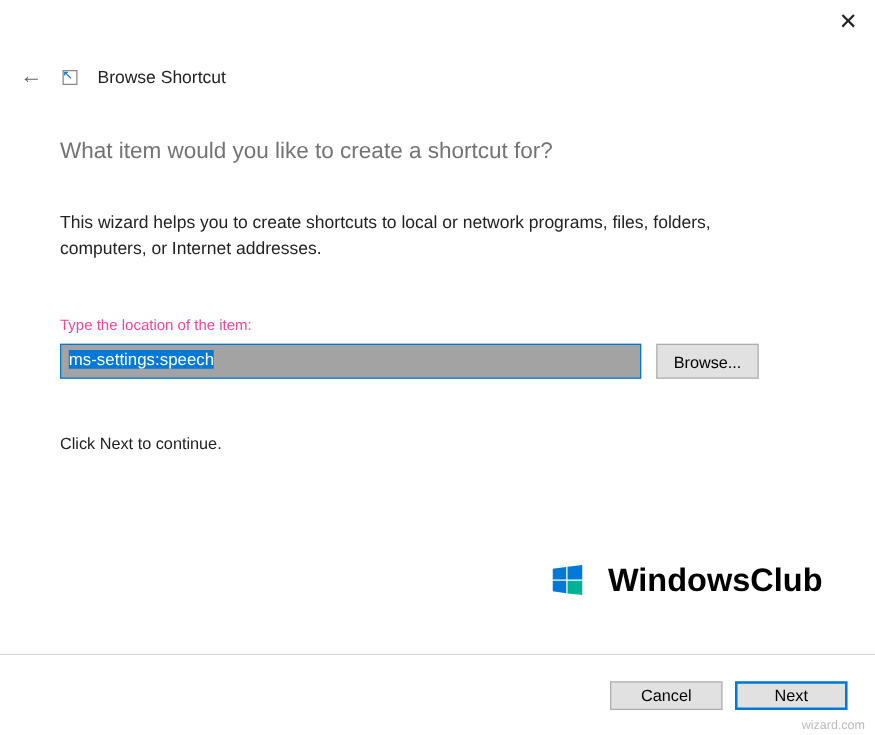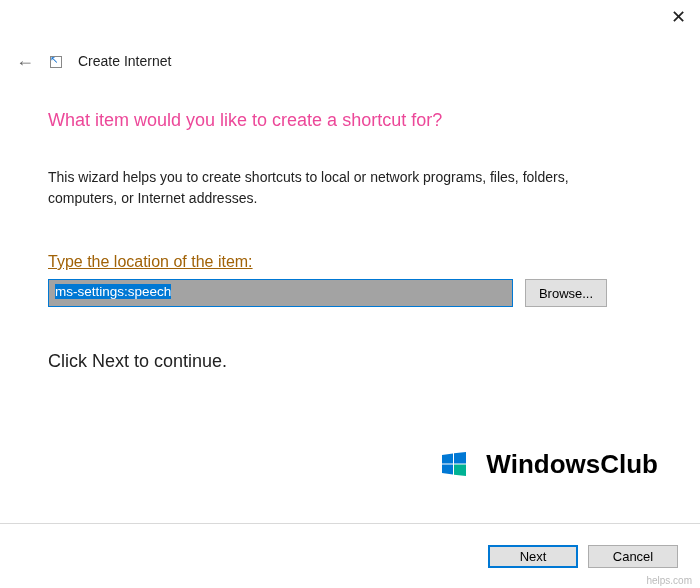--- a/index.html
+++ b/index.html
@@ -63,37 +63,36 @@
       font-size: 14px;
       color: #222;
     }
     .content {
       position: absolute;
       top: 110px;
       left: 48px;
       right: 48px;
     }
     .heading {
-      color: #ec4899;
+      color: #737373;
       font-size: 18px;
       font-weight: 400;
       margin-bottom: 36px;
     }
     .description {
       font-size: 14px;
       color: #222;
       line-height: 1.5;
       margin-bottom: 44px;
       max-width: 560px;
     }
     .input-label {
-      font-size: 16px;
-      color: #a16207;
+      font-size: 12px;
+      color: #ec4899;
       margin-bottom: 8px;
-      text-decoration: underline;
     }
     .input-row {
       display: flex;
       gap: 12px;
       align-items: stretch;
       margin-bottom: 44px;
     }
     .location-input {
       flex: 1;
       max-width: 465px;
@@ -115,21 +114,21 @@
       background: #e1e1e1;
       border: 1px solid #adadad;
       padding: 4px 0;
       font-size: 13px;
       font-family: inherit;
       cursor: pointer;
       min-width: 82px;
       height: 28px;
     }
     .continue-text {
-      font-size: 18px;
+      font-size: 13px;
       color: #222;
     }
     .watermark {
       position: absolute;
       right: 42px;
       bottom: 110px;
       text-align: left;
     }
     .watermark-line {
       display: flex;
@@ -187,21 +186,21 @@
     }
   </style>
 </head>
 <body>
 
 <div class="close-btn">✕</div>
 
 <div class="header">
   <span class="back-arrow">←</span>
   <span class="shortcut-icon"></span>
-  <span class="header-title">Create Internet</span>
+  <span class="header-title">Browse Shortcut</span>
 </div>
 
 <div class="content">
   <h1 class="heading">What item would you like to create a shortcut for?</h1>
   <p class="description">This wizard helps you to create shortcuts to local or network programs, files, folders, computers, or Internet addresses.</p>
   <p class="input-label">Type the location of the item:</p>
   <div class="input-row">
     <div class="location-input"><span class="selected">ms-settings:speech</span></div>
     <button class="browse-button">Browse...</button>
   </div>
@@ -218,17 +217,17 @@
         <polygon points="12,12.5 24,12.5 24,24 12,22.7" fill="#00b294"></polygon>
       </svg>
     </span>
     <span class="watermark-text">WindowsClub</span>
   </div>
 </div>
 
 <div class="button-bar-separator"></div>
 
 <div class="button-bar">
+  <button class="footer-button">Cancel</button>
   <button class="footer-button primary">Next</button>
-  <button class="footer-button">Cancel</button>
-</div>
-
-<div class="origin-label">helps.com</div>
+</div>
+
+<div class="origin-label">wizard.com</div>
 
 </body></html>

